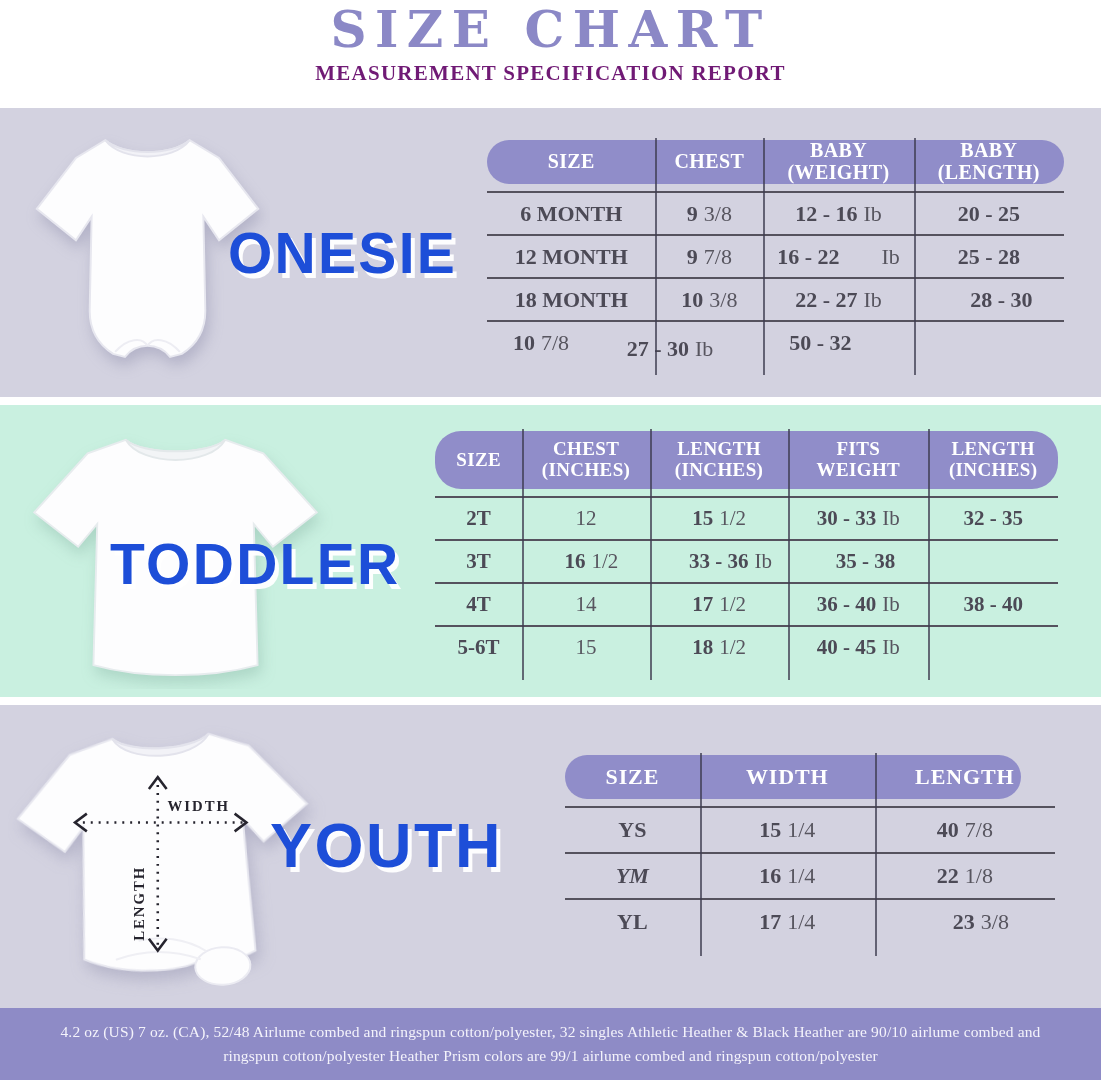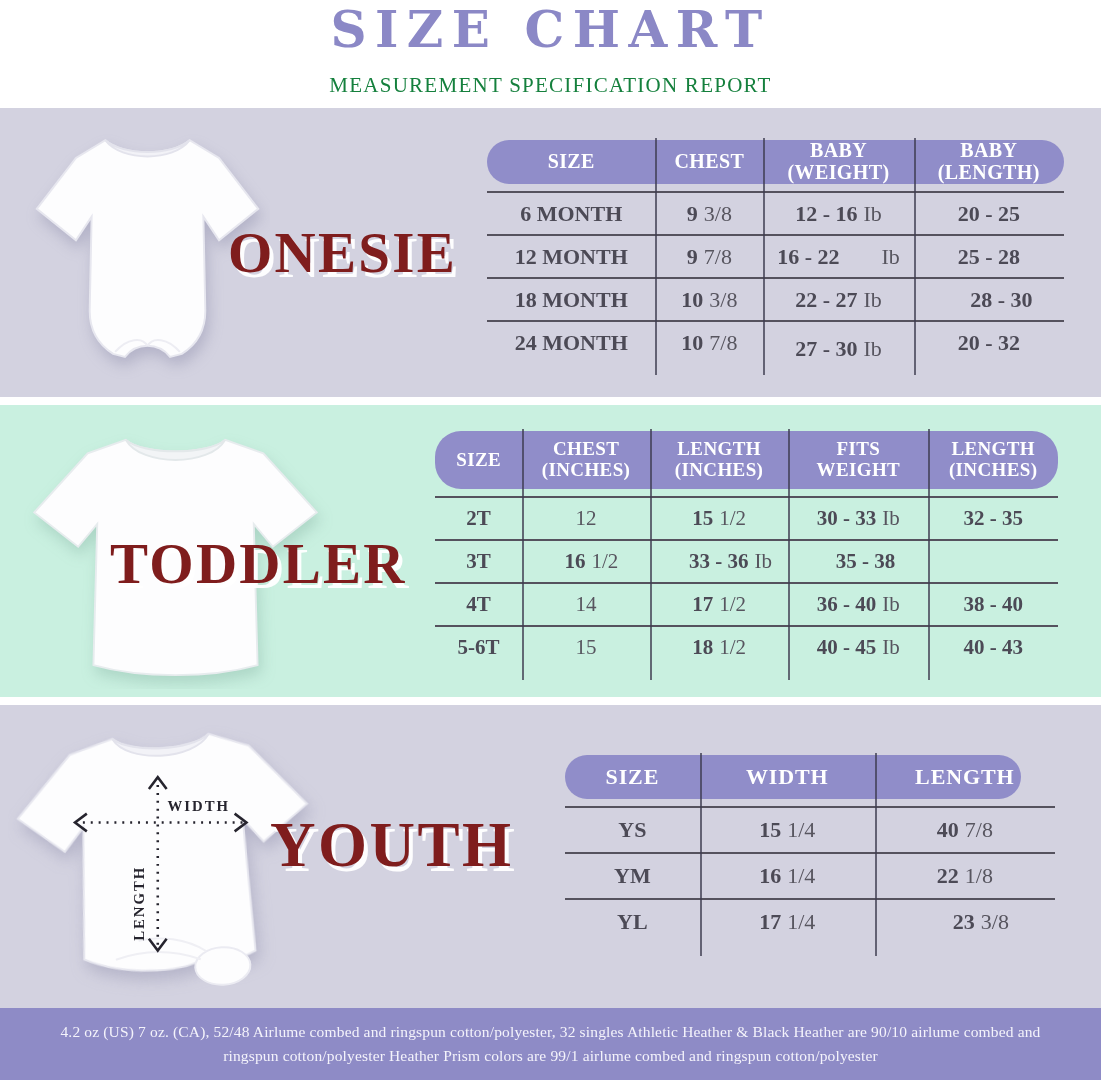--- a/index.html
+++ b/index.html
@@ -8,31 +8,31 @@
   }
   *{box-sizing:border-box;margin:0;padding:0}
   html,body{width:1101px;height:1080px;overflow:hidden;background:#ffffff;
     font-family:"Liberation Serif","DejaVu Serif",serif;}
   .page{position:relative;width:1101px;height:1080px;background:#fff;}
 
   
   .hdr{position:relative;width:100%;height:108px;background:#fff;text-align:center;}
   .page-title{font-size:50px;font-weight:800;letter-spacing:.17em;
     color:var(--accent);font-family:"DejaVu Serif","Liberation Serif",serif;}
-  .page-subtitle{margin-top:14px;font-size:21px;font-weight:400;letter-spacing:.06em;
-    color:#15803d;}
+  .page-subtitle{margin-top:2px;font-size:21px;font-weight:700;letter-spacing:.06em;
+    color:#701a75;}
 
   
   .sec{position:relative;width:100%;}
   .sec-onesie{height:289px;background:var(--lavender);margin-bottom:8px;}
   .sec-toddler{height:292px;background:var(--mint);margin-bottom:8px;}
   .sec-youth{height:303px;background:var(--lavender);}
   .garment{position:absolute;}
-  .sec-label{position:absolute;font-family:Liberation Serif, serif;
-    font-weight:800;color:#7f1d1d;letter-spacing:.04em;
+  .sec-label{position:absolute;font-family:Liberation Sans, sans-serif;
+    font-weight:800;color:#1d4ed8;letter-spacing:.04em;
     text-shadow:4px 5px 0 rgba(255,255,255,.95);white-space:nowrap;}
   .sec-onesie .sec-label{left:228px;top:112px;font-size:57px;}
   .sec-toddler .sec-label{left:110px;top:126px;font-size:57px;}
   .sec-youth .sec-label{left:270px;top:104px;font-size:63px;}
 
   
   .sizing-table{position:absolute;padding-bottom:12px;}
   .t-onesie{left:487px;top:30px;width:577px;}
   .t-toddler{left:435px;top:24px;width:623px;}
   .t-youth{left:565px;top:48px;width:490px;}
@@ -150,33 +150,30 @@
             </div>
             <div class="tcell" style="width: 26.05%;">
               <span>22 - 27</span>
               <span class="lt">Ib</span>
             </div>
             <div class="tcell" style="width: 26.05%; padding-left: 25px;">
               <span>28 - 30</span>
             </div>
           </div>
           <div class="trow">
-            <div class="tcell" style="width: 29.2%;">
-              <span>24 MONTH</span>
-            </div>
             <div class="tcell" style="width: 18.7%;">
               <span>10</span>
               <span class="lt">7/8</span>
             </div>
             <div class="tcell" style="width: 26.05%; margin-top: 12px;">
               <span>27 - 30</span>
               <span class="lt">Ib</span>
             </div>
             <div class="tcell" style="width: 26.05%;">
-              <span>20 - 32</span>
+              <span>50 - 32</span>
             </div>
           </div>
         </div>
       </div>
   </div>
 
   <div class="sec sec-toddler">
     <svg class="garment" style="left:18px;top:12px" width="315" height="272" viewBox="0 0 320 285">
       <path d="M108,24 C126,40 194,40 212,24 L252,38 L308,100 L262,136 L242,112
            L246,260 C196,274 124,274 74,260 L78,112 L58,136 L12,100 L68,38 Z" fill="#fdfdfe" stroke="#e7ecee" stroke-width="2" style="filter:drop-shadow(3px 8px 7px rgba(90,140,125,.25))"></path>
@@ -264,23 +261,20 @@
             <div class="tcell" style="width: 20.5%;">
               <span class="lt">15</span>
             </div>
             <div class="tcell" style="width: 22.2%;">
               <span>18</span>
               <span class="lt">1/2</span>
             </div>
             <div class="tcell" style="width: 22.5%;">
               <span>40 - 45</span>
               <span class="lt">Ib</span>
-            </div>
-            <div class="tcell" style="width: 20.8%;">
-              <span>40 - 43</span>
             </div>
           </div>
         </div>
       </div>
   </div>
 
   <div class="sec sec-youth">
     <svg class="garment" style="left:8px;top:0px" width="335" height="303" viewBox="0 0 340 305">
       <g transform="rotate(-3 170 150)">
         <path d="M112,30 C130,46 192,46 210,30 L250,44 L306,106 L260,142 L240,118
@@ -322,21 +316,21 @@
             <div class="tcell" style="width: 35.7%;">
               <span>15</span>
               <span class="lt">1/4</span>
             </div>
             <div class="tcell" style="width: 36.8%;">
               <span>40</span>
               <span class="lt">7/8</span>
             </div>
           </div>
           <div class="trow">
-            <div class="tcell" style="width: 27.5%;">
+            <div class="tcell" style="width: 27.5%; font-style: italic;">
               <span>YM</span>
             </div>
             <div class="tcell" style="width: 35.7%;">
               <span>16</span>
               <span class="lt">1/4</span>
             </div>
             <div class="tcell" style="width: 36.8%;">
               <span>22</span>
               <span class="lt">1/8</span>
             </div>

